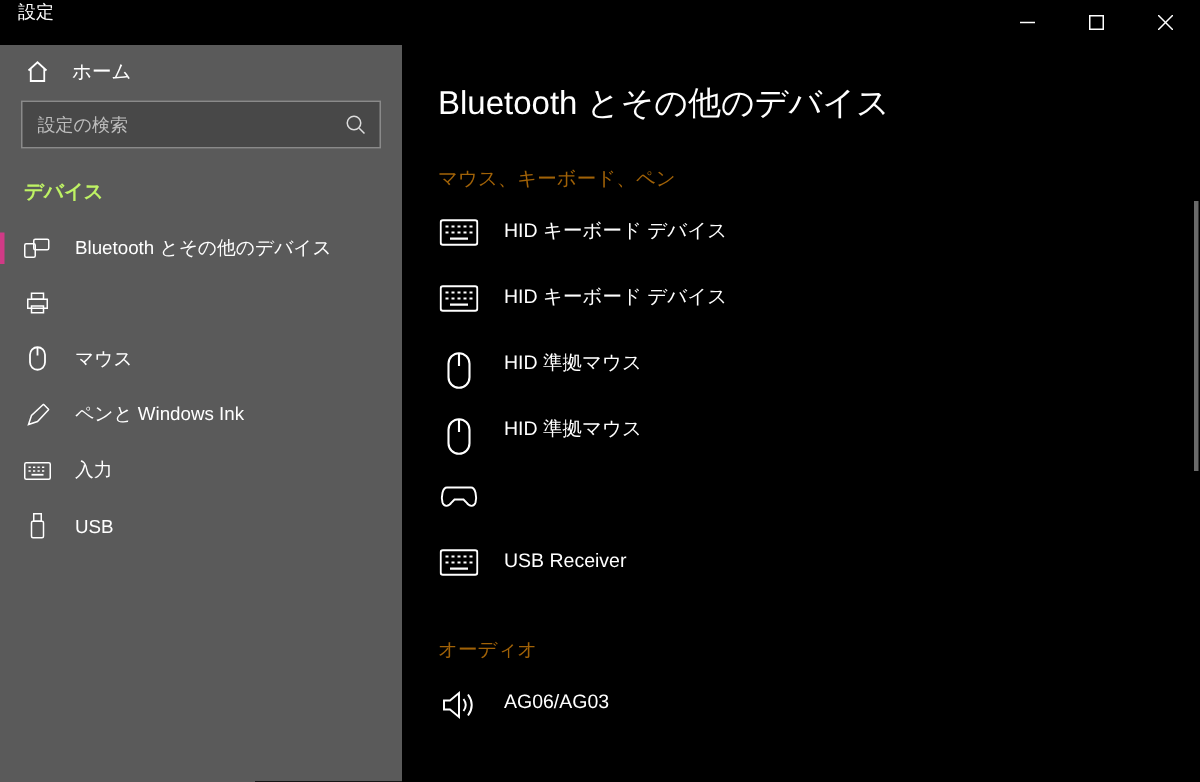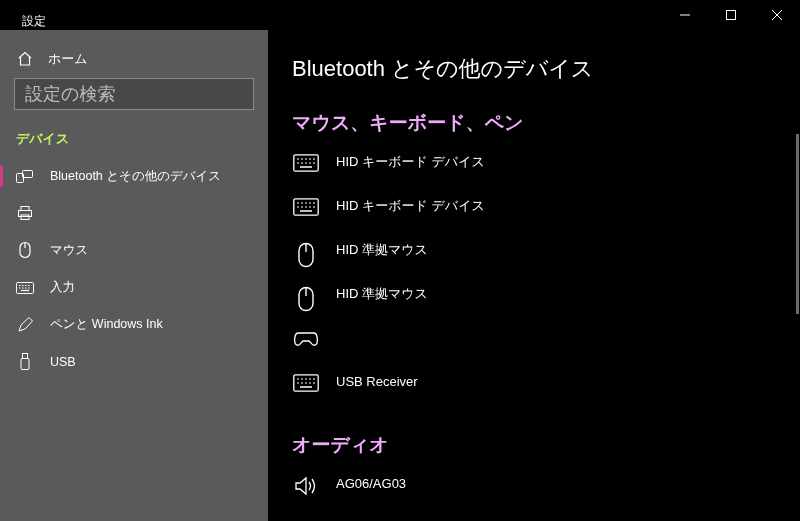--- a/index.html
+++ b/index.html
@@ -1,39 +1,39 @@
 <!DOCTYPE html>
 <html><head>
 <meta charset="utf-8">
 <style>
 * { margin: 0; padding: 0; box-sizing: border-box; font-family: "Yu Gothic UI", "Segoe UI", sans-serif; }
 body { width: 800px; height: 521px; background: #000; color: #fff; overflow: hidden; position: relative; }
-.titlebar { height: 30px; display: flex; align-items: flex-end; background: #000; margin-left: 10px; }
+.titlebar { height: 30px; display: flex; align-items: flex-start; background: #000; }
 .titlebar-title { font-size: 12px; padding-left: 12px; flex: 1; color: #fff; }
 .win-btn { width: 46px; height: 30px; display: flex; align-items: center; justify-content: center; color: #fff; }
 .win-btn svg { width: 10px; height: 10px; }
 .body-row { display: flex; height: 491px; }
-.sidebar { width: 268px; background: #5a5a5a; display: flex; flex-direction: column; padding-top: 12px; }
+.sidebar { width: 268px; background: #5a5a5a; display: flex; flex-direction: column; padding-top: 1px; }
 .home-row { display: flex; align-items: center; padding: 8px 16px 10px 16px; gap: 14px; color: #fff; }
 .home-row .icon { width: 18px; display: flex; justify-content: center; }
 .home-label { font-size: 13px; }
 .search-wrap { padding: 0 14px 16px 14px; }
 .search-box { position: relative; height: 32px; border: 1px solid #8a8a8a; background: rgba(0,0,0,0.2); display: flex; align-items: center; }
-.search-input { flex: 1; background: transparent; border: none; outline: none; color: #f9a8d4; font-size: 18px; padding: 0 10px; }
+.search-input { flex: 1; background: transparent; border: none; outline: none; color: #f9a8d4; font-size: 12px; padding: 0 10px; }
 .search-input::placeholder { color: #bdbdbd; }
 .search-icon-box { width: 32px; display: flex; align-items: center; justify-content: center; color: #ddd; }
 .section-head { font-size: 13px; font-weight: 600; color: #bef264; padding: 4px 16px 10px 16px; }
 .nav-list { display: flex; flex-direction: column; }
 .nav-item { display: flex; align-items: center; gap: 16px; padding: 10px 16px 10px 16px; font-size: 12.5px; color: #fff; position: relative; cursor: default; }
 .nav-item .nav-icon { width: 18px; display: flex; justify-content: center; align-items: center; }
 .nav-item.selected::before { content: ""; position: absolute; left: 0; top: 8px; bottom: 8px; width: 3px; background: #d03a86; }
 .main { flex: 1; background: #000; position: relative; overflow: hidden; }
 .main-inner { padding: 24px 0 0 24px; }
 .page-title { font-size: 22px; font-weight: 400; color: #fff; margin-bottom: 26px; }
-.group-title { font-size: 19px; font-weight: 700; color: #f0abfc; margin-bottom: 10px; margin-top: 10px; }
+.group-title { font-size: 13px; font-weight: 400; color: #a16207; margin-bottom: 10px; margin-top: 10px; }
 .dev-list { display: flex; flex-direction: column; }
 .dev-item { display: flex; align-items: flex-start; gap: 16px; padding: 8px 0 8px 0; min-height: 44px; }
 .dev-icon { width: 28px; display: flex; align-items: center; justify-content: center; color: #fff; }
 .dev-text { display: flex; flex-direction: column; }
 .dev-name { font-size: 13px; color: #fff; line-height: 1.3; }
 .dev-status { font-size: 11.5px; color: #9e9e9e; line-height: 1.2; }
 .scrollbar { position: absolute; right: 1px; top: 104px; width: 3px; height: 180px; background: #6a6a6a; }
 svg { display: block; }
 </style>
 </head>
@@ -108,39 +108,39 @@
           <svg width="14" height="18" viewBox="0 0 14 18">
               <rect x="2" y="1.5" width="10" height="15" rx="5" fill="none" stroke="#fff" stroke-width="1.2"></rect>
               <line x1="7" y1="1.5" x2="7" y2="7" stroke="#fff" stroke-width="1.2"></line>
             </svg>
         </span>
         <span>マウス</span>
       </div>
 
       <div class="nav-item">
         <span class="nav-icon">
+          <svg width="16" height="16" viewBox="0 0 16 16">
+              <path d="M2 14 L4 8 L12 0.5 L15.5 4 L8 12 L2 14 Z" fill="none" stroke="#fff" stroke-width="1"></path>
+            </svg>
+        </span>
+        <span>ペンと Windows Ink</span>
+      </div>
+
+      <div class="nav-item">
+        <span class="nav-icon">
           <svg width="18" height="12" viewBox="0 0 18 12">
               <rect x="0.5" y="0.5" width="17" height="11" rx="1" fill="none" stroke="#fff" stroke-width="1"></rect>
               <line x1="3" y1="3.5" x2="15" y2="3.5" stroke="#fff" stroke-width="1" stroke-dasharray="1.5 1.5"></line>
               <line x1="3" y1="6" x2="15" y2="6" stroke="#fff" stroke-width="1" stroke-dasharray="1.5 1.5"></line>
               <line x1="5" y1="8.5" x2="13" y2="8.5" stroke="#fff" stroke-width="1.2"></line>
             </svg>
         </span>
         <span>入力</span>
       </div>
 
-      <div class="nav-item">
-        <span class="nav-icon">
-          <svg width="16" height="16" viewBox="0 0 16 16">
-              <path d="M2 14 L4 8 L12 0.5 L15.5 4 L8 12 L2 14 Z" fill="none" stroke="#fff" stroke-width="1"></path>
-            </svg>
-        </span>
-        <span>ペンと Windows Ink</span>
-      </div>
-
 
       <div class="nav-item">
         <span class="nav-icon">
           <svg width="12" height="18" viewBox="0 0 12 18">
               <rect x="3.5" y="0.5" width="5" height="5" fill="none" stroke="#fff" stroke-width="1"></rect>
               <rect x="2" y="5.5" width="8" height="11" rx="1" fill="none" stroke="#fff" stroke-width="1"></rect>
             </svg>
         </span>
         <span>USB</span>
       </div>

